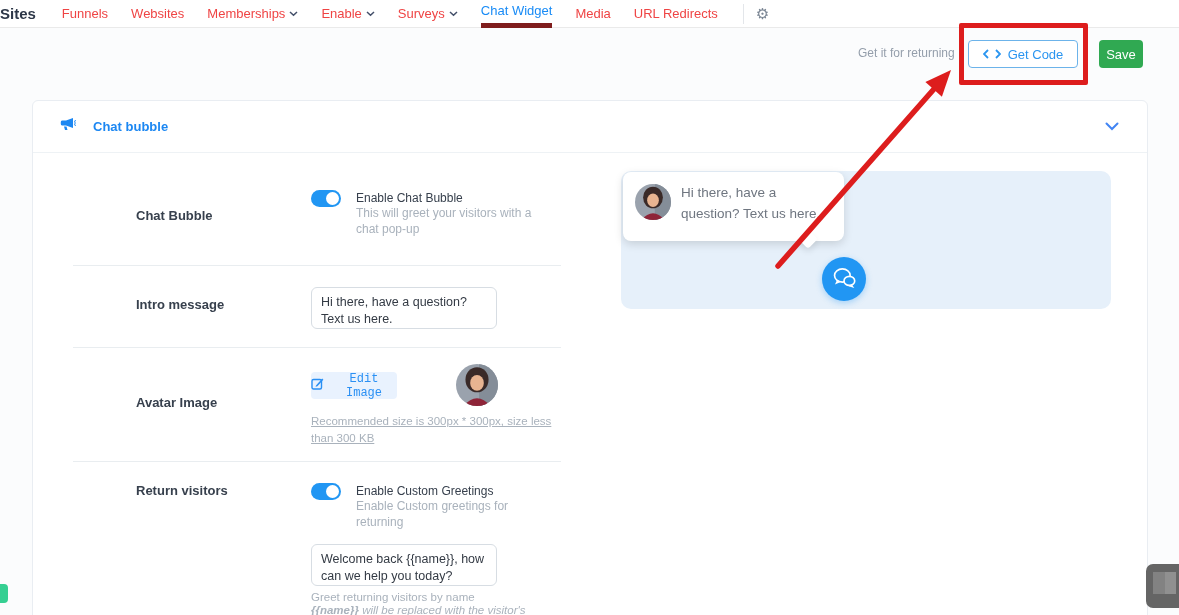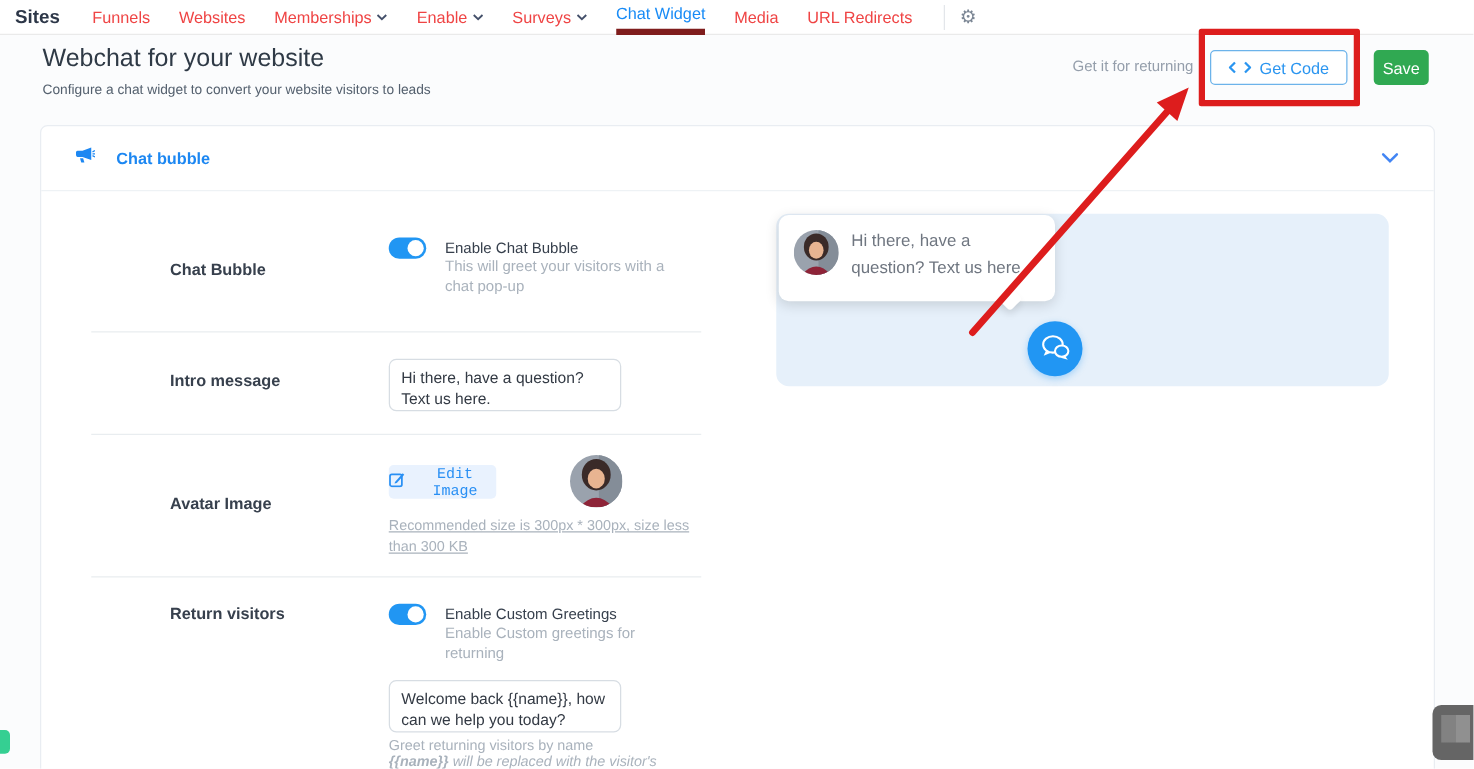--- a/index.html
+++ b/index.html
@@ -5,21 +5,21 @@
   * { margin:0; padding:0; box-sizing:border-box; }
   html,body { font-family:"Liberation Sans", sans-serif; }
   .page {
     position:relative; width:1179px; height:615px;
     background:#fbfcfd; overflow:hidden;
   }
   
   .topnav {
     position:absolute; left:0; top:0; width:1179px; height:28px;
     background:#ffffff; border-bottom:1px solid #eaeaea;
-    display:flex; align-items:center; padding-left:12px;
+    display:flex; align-items:center; 
   }
   .brand { font-size:15px; font-weight:700; color:#2d3748; margin-right:26px; cursor:pointer; }
   .nav-item {
     font-size:13px; color:#ef4444; margin-right:23px; cursor:pointer;
     display:flex; align-items:center; gap:4px; height:28px; line-height:28px;
     white-space:nowrap; text-decoration:none;
   }
   .nav-item.active { color:#188bf6; border-bottom:5px solid #7f1d1d; }
   .nav-sep { width:1px; height:20px; background:#e3e6ea; margin:0 12px 0 2px; }
   .gear { font-size:15px; color:#7b8694; cursor:pointer; line-height:28px; }
@@ -148,22 +148,20 @@
     <a class="nav-item">
         <span>Media</span>
       </a>
     <a class="nav-item">
         <span>URL Redirects</span>
       </a>
     <span class="nav-sep"></span>
     <span class="gear">⚙</span>
   </nav>
 
-  <h1 class="page-title">Webchat for your website</h1>
-  <div class="page-subtitle">Configure a chat widget to convert your website visitors to leads</div>
   <span class="wp-link">Get it for returning</span>
   <button class="btn-getcode">
     <span><svg width="18" height="10" viewBox="0 0 18 10">
           <path d="M5 1 L1 5 L5 9" stroke="#2a95f0" stroke-width="1.8" fill="none"></path>
           <path d="M13 1 L17 5 L13 9" stroke="#2a95f0" stroke-width="1.8" fill="none"></path>
         </svg></span>
     <span>Get Code</span>
   </button>
   <button class="btn-save">Save</button>
 

